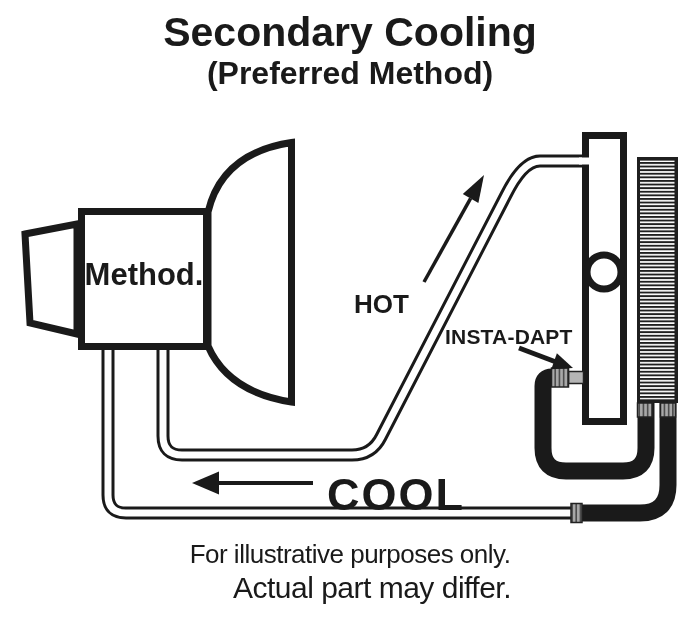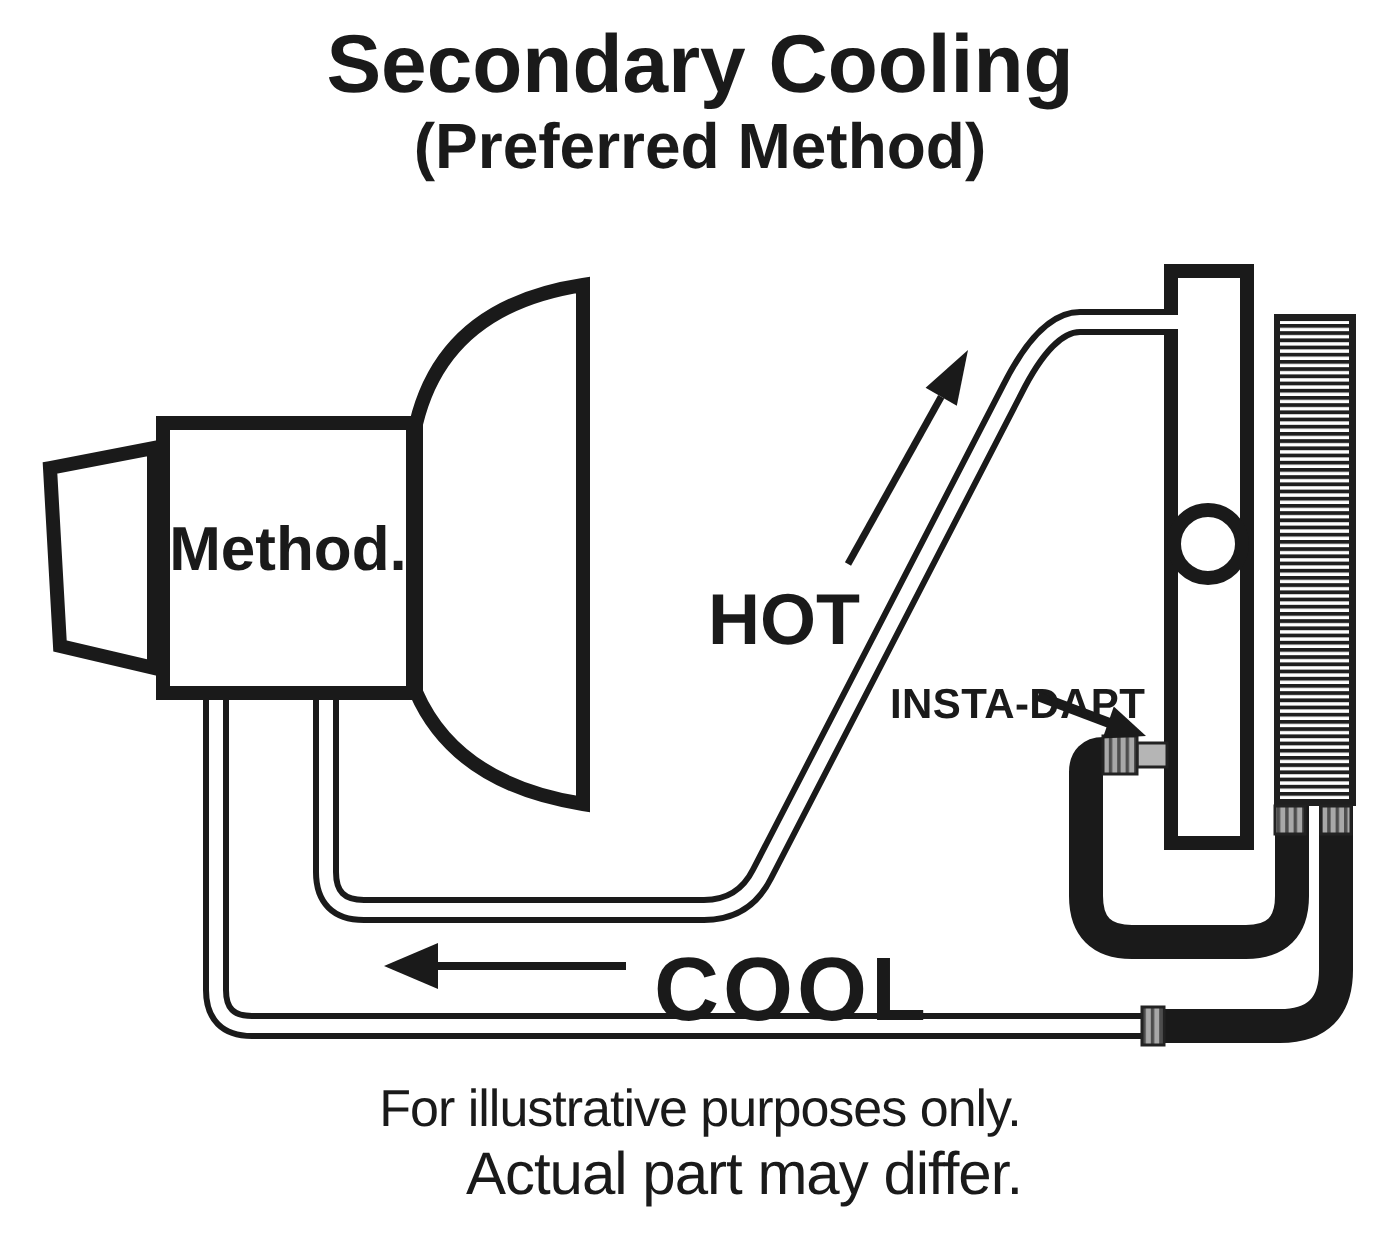--- a/index.html
+++ b/index.html
@@ -9,22 +9,22 @@
     font-family:"Liberation Sans", sans-serif; color:var(--ink);
     position:relative; overflow:hidden;
   }
   .stage { position:absolute; inset:0; }
   .txt { position:absolute; white-space:nowrap; color:var(--ink); }
   .center { left:0; width:700px; text-align:center; }
   .title    { top:9px;  font-size:41px; font-weight:bold; letter-spacing:0; }
   .subtitle { top:55px; font-size:32px; font-weight:bold; }
   .trans-label { left:78px; top:257px; width:132px; text-align:center;
                  font-size:31px; font-weight:bold; }
-  .hot-label   { left:354px; top:289px; font-size:36px; font-weight:bold; }
-  .insta-label { left:445px; top:341px; font-size:21px; font-weight:bold; letter-spacing:0.2px; }
+  .hot-label   { left:354px; top:289px; font-size:26px; font-weight:bold; }
+  .insta-label { left:445px; top:325px; font-size:21px; font-weight:bold; letter-spacing:0.2px; }
   .cool-label  { left:327px; top:469px; font-size:45px; font-weight:bold; letter-spacing:2px; }
   .footnote1 { top:539px; font-size:26px; letter-spacing:-0.5px; }
   .footnote2 { top:571px; font-size:30px; letter-spacing:-0.5px;padding-left:22px; }
   svg { color:var(--ink); display:block; }
 </style>
 </head>
 <body>
 
 <div class="stage">
 

